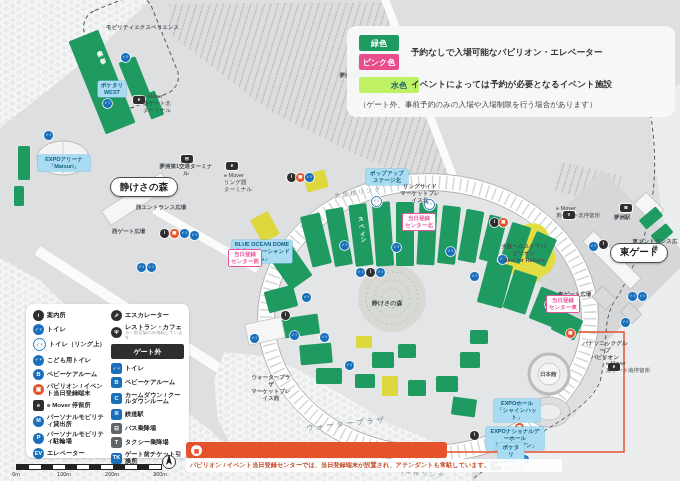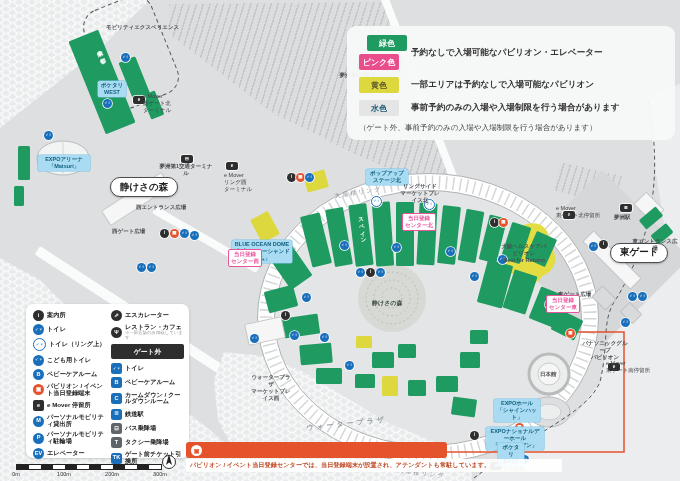--- a/index.html
+++ b/index.html
@@ -45,24 +45,24 @@
   .mlbl.ring{color:#8a8f94;font-size:6px;letter-spacing:2px;white-space:nowrap;font-weight:normal;}
   .mlbl.forest{color:#39493f;font-size:6px;}
   .mlbl.water{color:#99a1a8;font-size:7px;letter-spacing:3px;white-space:nowrap;}
   .mlbl.vgreen{writing-mode:vertical-rl;color:#fff;font-size:5.5px;letter-spacing:.5px;}
   
   .legend-panel{position:absolute;right:5px;top:26px;width:306px;background:rgba(247,248,248,.96);
         border-radius:9px;padding:9px 10px 7px 12px;}
   .leg-line{display:flex;align-items:center;margin-bottom:7px;}
   .chipcol{display:flex;flex-direction:column;gap:3px;width:44px;flex:none;}
   .chip{display:inline-block;width:40px;padding:2.5px 0;text-align:center;font-size:8px;font-weight:bold;border-radius:2px;}
-  .chip.c-green{background:#1f9b62;color:#fff;margin-left:8px;}
+  .chip.c-green{background:#1f9b62;color:#fff;}
   .chip.c-pink{background:#ea4d8b;color:#fff;}
   .chip.c-yellow{background:#ddd83e;color:#5c562e;}
-  .chip.c-blue{background:#e5e5e5;color:#1c5b76;}
+  .chip.c-blue{background:#bef264;color:#1c5b76;padding-left:20px;}
   .leg-desc{font-size:8.6px;font-weight:bold;color:#333;margin-left:8px;line-height:1.3;}
   .panel-note{font-size:7.6px;color:#444;margin-top:2px;}
   
   .fac-panel{position:absolute;left:26px;top:304px;width:163px;height:154px;background:#fff;border-radius:7px;
         box-shadow:0 1px 3px rgba(0,0,0,.18);padding:6px 5px 4px 7px;box-sizing:border-box;display:flex;gap:5px;}
   .fac-col{width:50%;}
   .leg-row{display:flex;align-items:center;gap:3px;margin:0 0 3.2px 0;font-size:6.2px;color:#222;font-weight:bold;line-height:1.12;}
   .leg-note2{display:block;font-size:4.4px;color:#999;font-weight:normal;}
   .gate-head{background:#2e2e2e;color:#fff;text-align:center;font-size:6.8px;font-weight:bold;
         border-radius:2px;padding:2.5px 0;margin:2px 0 4px 0;}
@@ -304,29 +304,23 @@
   <div class="legend-panel">
     <div class="leg-line">
       <div class="chipcol">
         <span class="chip c-green">緑色</span>
         <span class="chip c-pink">ピンク色</span>
       </div>
       <div class="leg-desc">予約なしで入場可能なパビリオン・エレベーター</div>
     </div>
     <div class="leg-line">
       <div class="chipcol">
-          <span class="chip c-yellow">黄色</span>
-        </div>
-      <div class="leg-desc">一部エリアは予約なしで入場可能なパビリオン</div>
-    </div>
-    <div class="leg-line">
-      <div class="chipcol">
           <span class="chip c-blue">水色</span>
         </div>
-      <div class="leg-desc">事前予約のみの入場や入場制限を行う場合があります</div>
+      <div class="leg-desc">イベントによっては予約が必要となるイベント施設</div>
     </div>
     <div class="panel-note">（ゲート外、事前予約のみの入場や入場制限を行う場合があります）</div>
   </div>
 
   <div class="fac-panel">
     <div class="fac-col">
         <div class="leg-row">
           <span class="mic black-circle">i</span>
           <span>案内所</span>
         </div>

